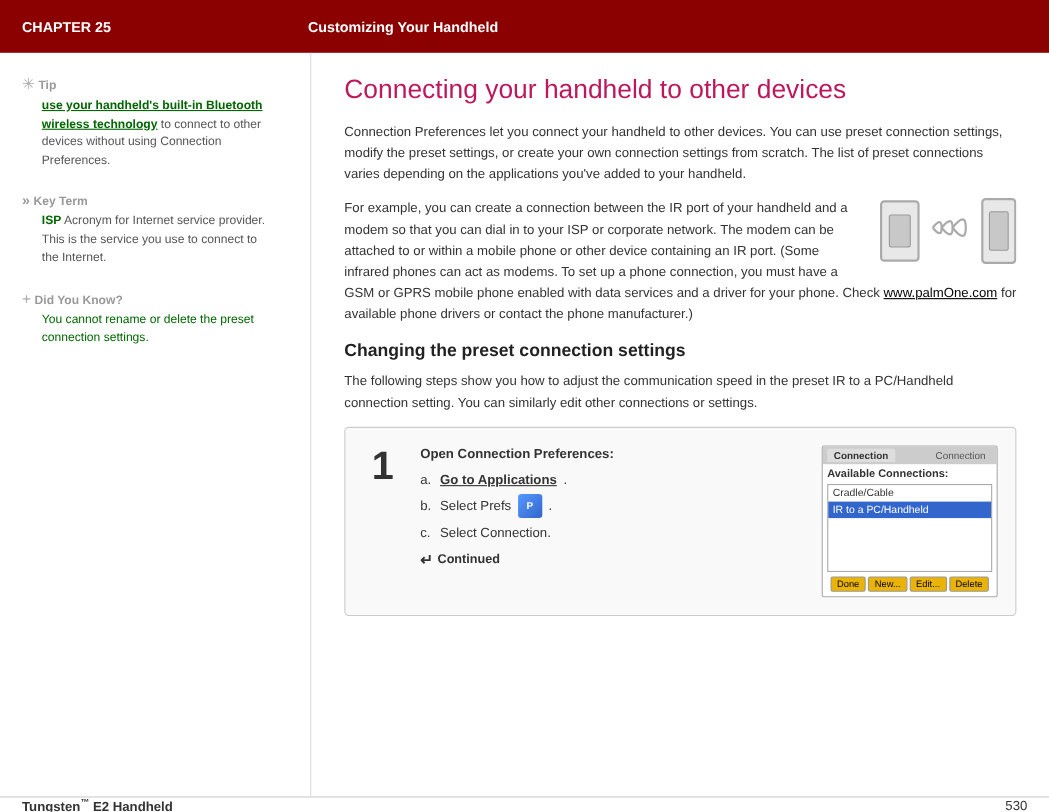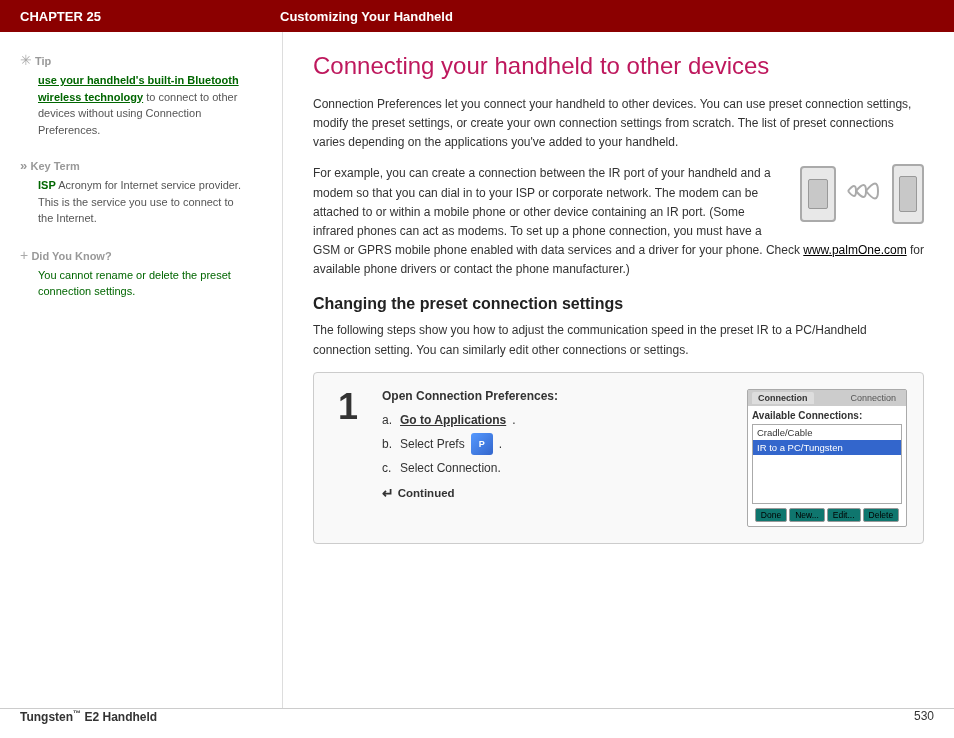--- a/index.html
+++ b/index.html
@@ -9,21 +9,21 @@
       font-family: Arial, Helvetica, sans-serif;
       font-size: 13px;
       background: #fff;
       overflow: hidden;
       color: #333;
     }
 
     
     #header {
       background: #8b0000;
-      height: 32px;
+      height: 48px;
       display: flex;
       align-items: center;
       padding: 0 20px;
     }
     #header-chapter {
       color: #fff;
       font-weight: bold;
       font-size: 13px;
       width: 260px;
     }
@@ -272,21 +272,21 @@
     }
     .screenshot-footer {
       display: flex;
       gap: 2px;
       margin-top: 4px;
       justify-content: center;
     }
     .screenshot-footer button {
       font-size: 8.5px;
       padding: 1px 5px;
-      background: #0f766e;
+      background: #eab308;
       border: 1px solid #999;
       border-radius: 2px;
       cursor: default;
     }
 
     
     #footer {
       height: 30px;
       border-top: 1px solid #ccc;
       display: flex;
@@ -420,21 +420,21 @@
 
       <div class="screenshot-mock">
         <div class="screenshot-header">
           <span class="prefs-tab">Connection</span>
           <span class="conn-tab">Connection</span>
         </div>
         <div class="screenshot-body">
           <div class="screenshot-title">Available Connections:</div>
           <div class="conn-list">
             <div class="conn-item">Cradle/Cable</div>
-            <div class="conn-item selected">IR to a PC/Tungsten</div>
+            <div class="conn-item selected">IR to a PC/Handheld</div>
             <div class="conn-item" style="height:16px;"></div>
             <div class="conn-item" style="height:16px;"></div>
             <div class="conn-item" style="height:16px;"></div>
           </div>
           <div class="screenshot-footer">
             <button>Done</button>
             <button>New...</button>
             <button>Edit...</button>
             <button>Delete</button>
           </div>

